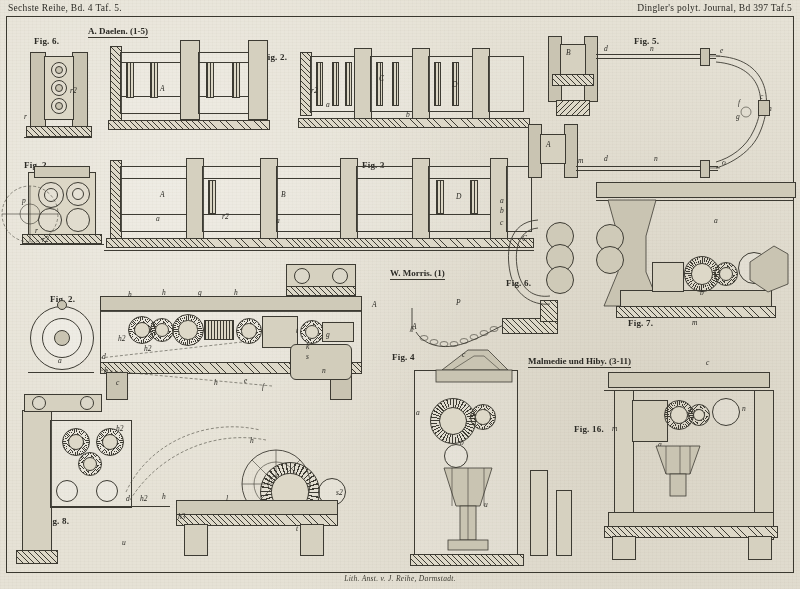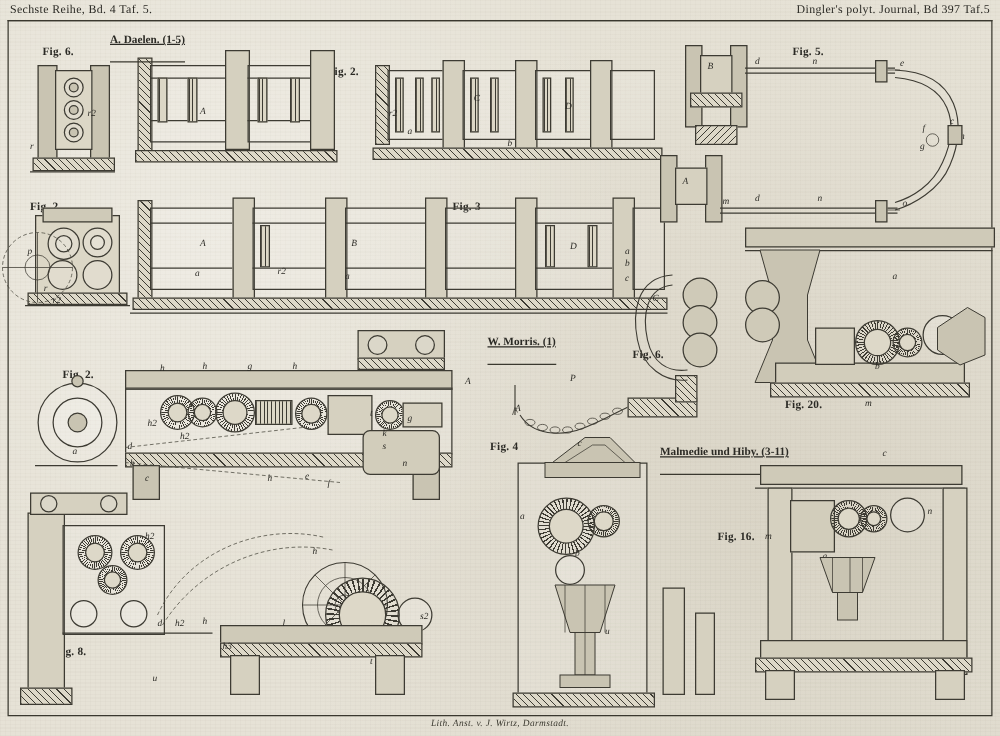--- a/index.html
+++ b/index.html
@@ -44,21 +44,21 @@
     font-size:7.5px;font-style:italic;letter-spacing:.3px;color:#3a382f;
   }
   .frame{
     position:absolute;left:6px;top:16px;right:6px;bottom:16px;
     border:1px solid #3a382f;
   }
   
   .fig{position:absolute;font-size:9px;font-weight:bold;letter-spacing:.2px;white-space:nowrap;}
   .grp{position:absolute;font-size:9px;font-weight:bold;white-space:nowrap;}
   .lt{position:absolute;font-size:7.5px;font-style:italic;white-space:nowrap;}
-  .uline{border-bottom:1px solid #3a382f;padding-bottom:13px;text-decoration:underline;}
+  .uline{border-bottom:1px solid #3a382f;padding-bottom:1px;}
   
   .ln{position:absolute;background:#3d3b33;}
   .hl{height:1px;}
   .box{position:absolute;border:1px solid #3d3b33;background:rgba(255,255,255,.10);}
   .boxf{position:absolute;border:1px solid #3d3b33;background:#c9c4b2;}
   .hatch{
     position:absolute;border:1px solid #3d3b33;
     background-image:repeating-linear-gradient(45deg,#3d3b33 0 .6px,rgba(0,0,0,0) .6px 4px);
     background-color:#ddd8c8;
   }
@@ -422,21 +422,21 @@
       <path class="sf" d="M24 10 L72 10 L60 48 L36 48 Z"></path>
       <rect class="sf" x="40" y="48" width="16" height="34"></rect>
       <path class="s2" d="M32 10 L32 48 M64 10 L64 48 M48 10 L48 82"></path>
       <rect class="sf" x="28" y="82" width="40" height="10"></rect>
     </svg>
     <div class="lt" style="left:484px;top:500px;">u</div>
     <div class="box" style="left:530px;top:470px;width:16px;height:84px;background:#d6d1c0;"></div>
     <div class="box" style="left:556px;top:490px;width:14px;height:64px;background:#d6d1c0;"></div>
   </div>
 
-  <div class="fig" style="left:628px;top:318px;">Fig. 20.</div>
+  <div class="fig" style="left:628px;top:318px;">Fig. 7.</div>
   <div>
     <div class="box" style="left:596px;top:182px;width:198px;height:14px;background:#cfcab8;"></div>
     <div class="ln hl" style="left:596px;top:200px;width:198px;"></div>
 
     <svg width="80" height="130" style="left:600px;top:196px;">
       <path class="sf" d="M8 4 L56 4 L46 40 L46 76 L60 110 L4 110 L18 76 L18 40 Z"></path>
     </svg>
 
     <div class="circ" style="left:596px;top:224px;width:26px;height:26px;background:#cfcab8;"></div>
     <div class="circ" style="left:596px;top:246px;width:26px;height:26px;background:#cfcab8;"></div>
@@ -491,14 +491,14 @@
     <div class="circ" style="left:332px;top:268px;width:14px;height:14px;"></div>
     <div class="hatch" style="left:286px;top:286px;width:68px;height:8px;"></div>
   </div>
 
   <div>
     <div class="box" style="left:24px;top:394px;width:76px;height:16px;background:#d6d1c0;"></div>
     <div class="circ" style="left:32px;top:396px;width:12px;height:12px;"></div>
     <div class="circ" style="left:80px;top:396px;width:12px;height:12px;"></div>
   </div>
 
-  <div class="footer">Lith. Anst. v. J. Wirtz, Darmstadt.</div>
+  <div class="footer">Lith. Anst. v. J. Reihe, Darmstadt.</div>
 </div>
 
 </body></html>

